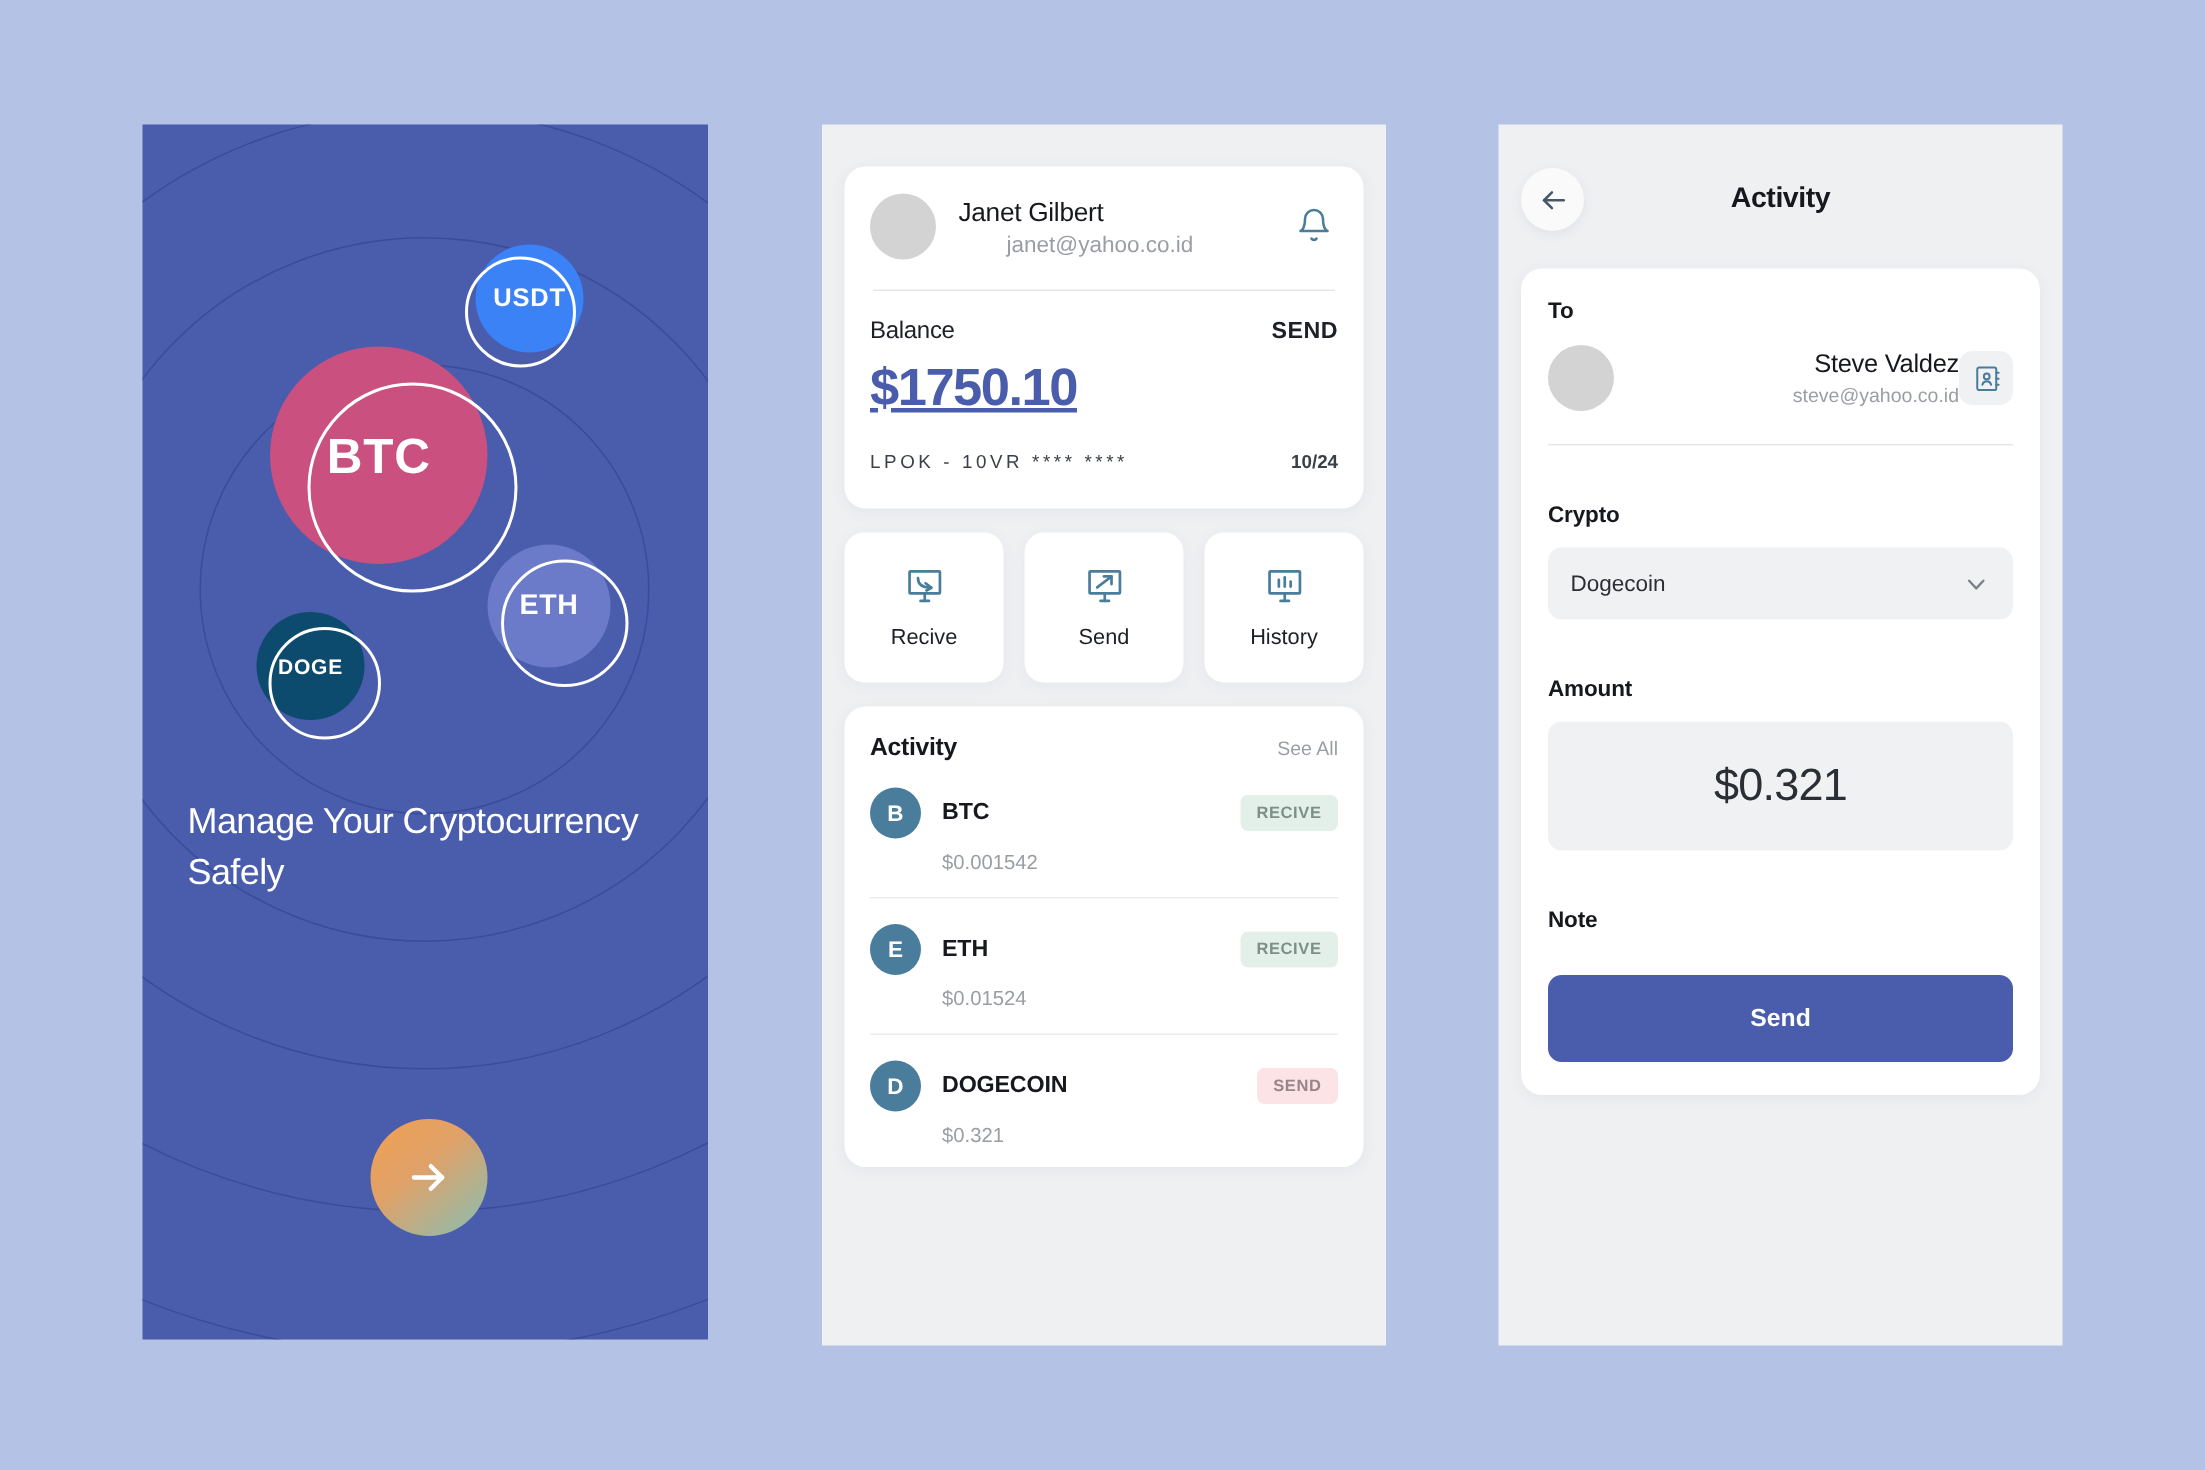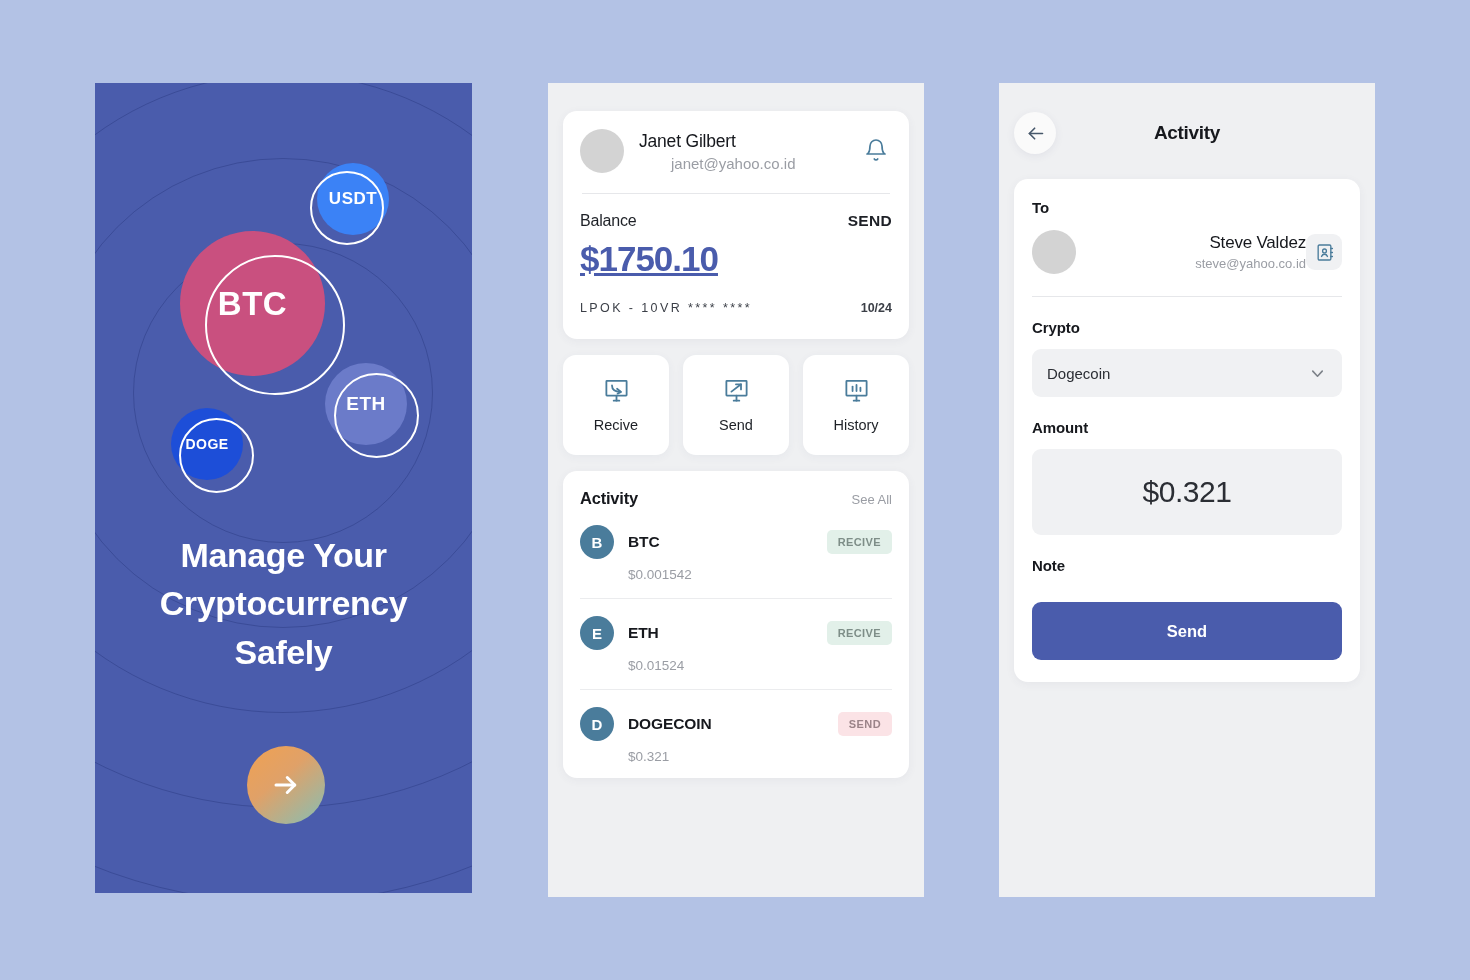--- a/index.html
+++ b/index.html
@@ -53,27 +53,27 @@
     background: #3b82f6; font-size: 17px; }
   #coin-usdt .ring { left: 0px; top: 8px; width: 74px; height: 74px; }
   
   #coin-eth { left: 230px; top: 280px; width: 96px; height: 96px; }
   #coin-eth .fill { left: 0px; top: 0px; width: 82px; height: 82px;
     background: #6b7bc9; font-size: 19px; }
   #coin-eth .ring { left: 9px; top: 10px; width: 85px; height: 85px; }
   
   #coin-doge { left: 76px; top: 325px; width: 86px; height: 86px; }
   #coin-doge .fill { left: 0; top: 0; width: 72px; height: 72px;
-    background: #1d4ed8; font-size: 14px; }
+    background: #0c4a6e; font-size: 14px; }
   #coin-doge .ring { left: 8px; top: 10px; width: 75px; height: 75px; }
 
   #headline {
     position: absolute; left: 30px; top: 448px; width: 317px;
-    text-align: center; color: #fff;
-    font-size: 34px; font-weight: 700; line-height: 1.42;
+    text-align: left; color: #fff;
+    font-size: 24px; font-weight: 400; line-height: 1.42;
     letter-spacing: -0.4px;
   }
   #cta-arrow-button {
     position: absolute; left: 152px; top: 663px;
     width: 78px; height: 78px; border-radius: 50%;
     background: linear-gradient(140deg, #f0a152 0%, #e0a168 42%, #86bfb4 100%);
     display: flex; align-items: center; justify-content: center;
     cursor: pointer; border: none;
   }
 
@@ -200,21 +200,21 @@
   .note-text {
     font-size: 14px; font-style: italic; color: #1d2026;
     line-height: 1.6; letter-spacing: -.1px;
   }
   #send-submit-button {
     margin-top: 28px; width: 100%; height: 58px; border-radius: 9px;
     background: #4a5cac; color: #fff; border: none;
     font-size: 16.5px; font-weight: 700; cursor: pointer;
     font-family: "Liberation Sans", sans-serif;
   }
-  .mt22 { margin-top: 22px; }
+  .mt22 { margin-top: 38px; }
 </style>
 </head>
 <body>
 
 <div class="stage">
 
   <section id="screen-onboarding">
     <div class="deco-ring r1"></div>
     <div class="deco-ring r2"></div>
     <div class="deco-ring r3"></div>

